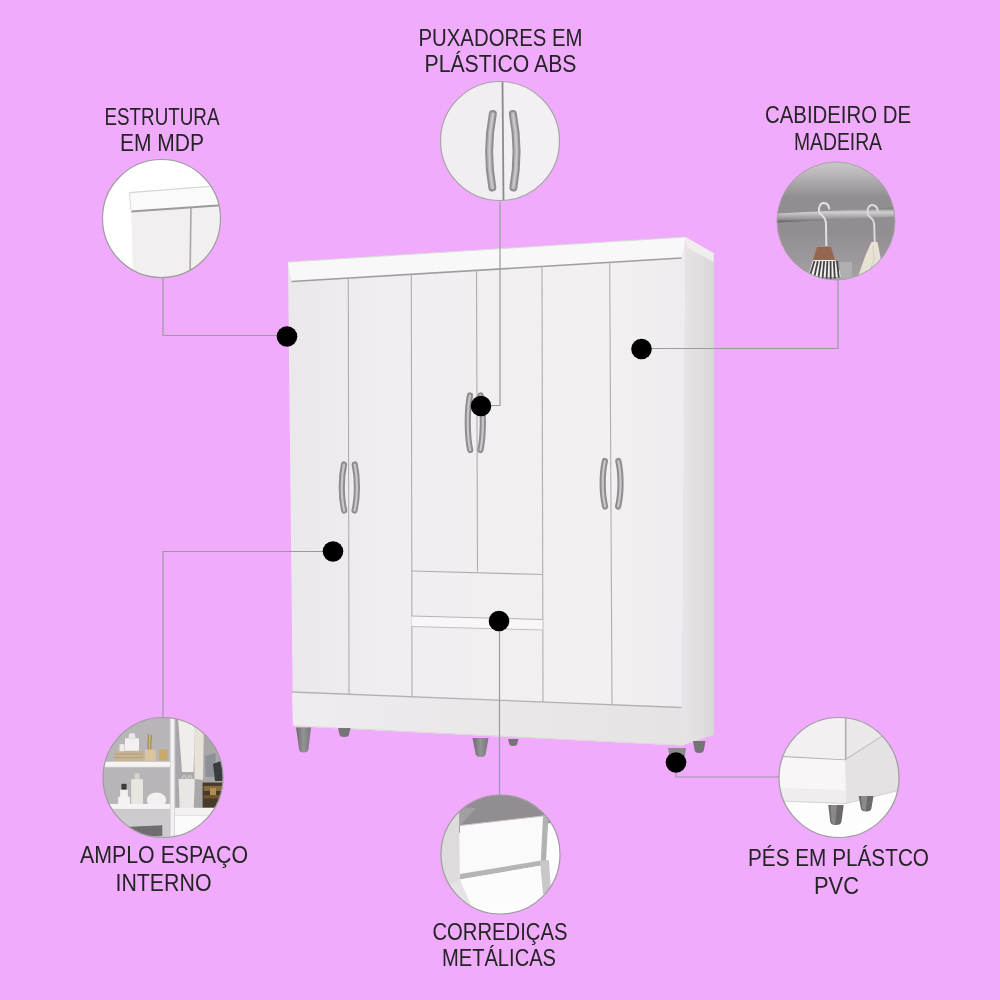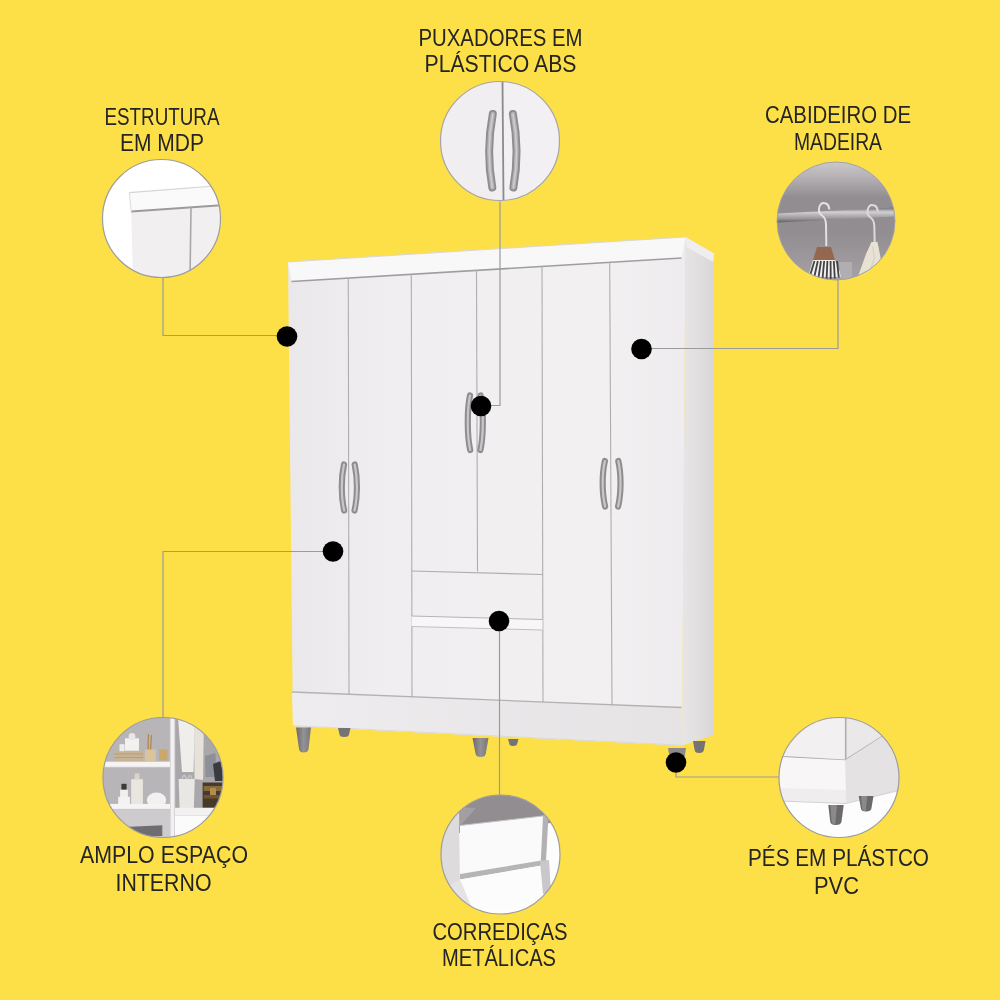--- a/index.html
+++ b/index.html
@@ -1,16 +1,16 @@
 <!DOCTYPE html>
 <html><head>
 <meta charset="utf-8">
 <style>
   html,body{margin:0;padding:0;background:#ffffff;}
-  #stage{position:relative;width:1000px;height:1000px;background:#fde047;overflow:hidden;
+  #stage{position:relative;width:1000px;height:1000px;background:#f0abfc;overflow:hidden;
          font-family:"Liberation Sans", sans-serif;}
   svg{display:block;}
 </style>
 </head>
 <body>
 <div id="stage">
 <svg width="1000" height="1000" viewBox="0 0 1000 1000">
 <defs>
   <linearGradient id="frontg" x1="0" y1="0" x2="1" y2="0">
     <stop offset="0" stop-color="#eae8ea"></stop>

